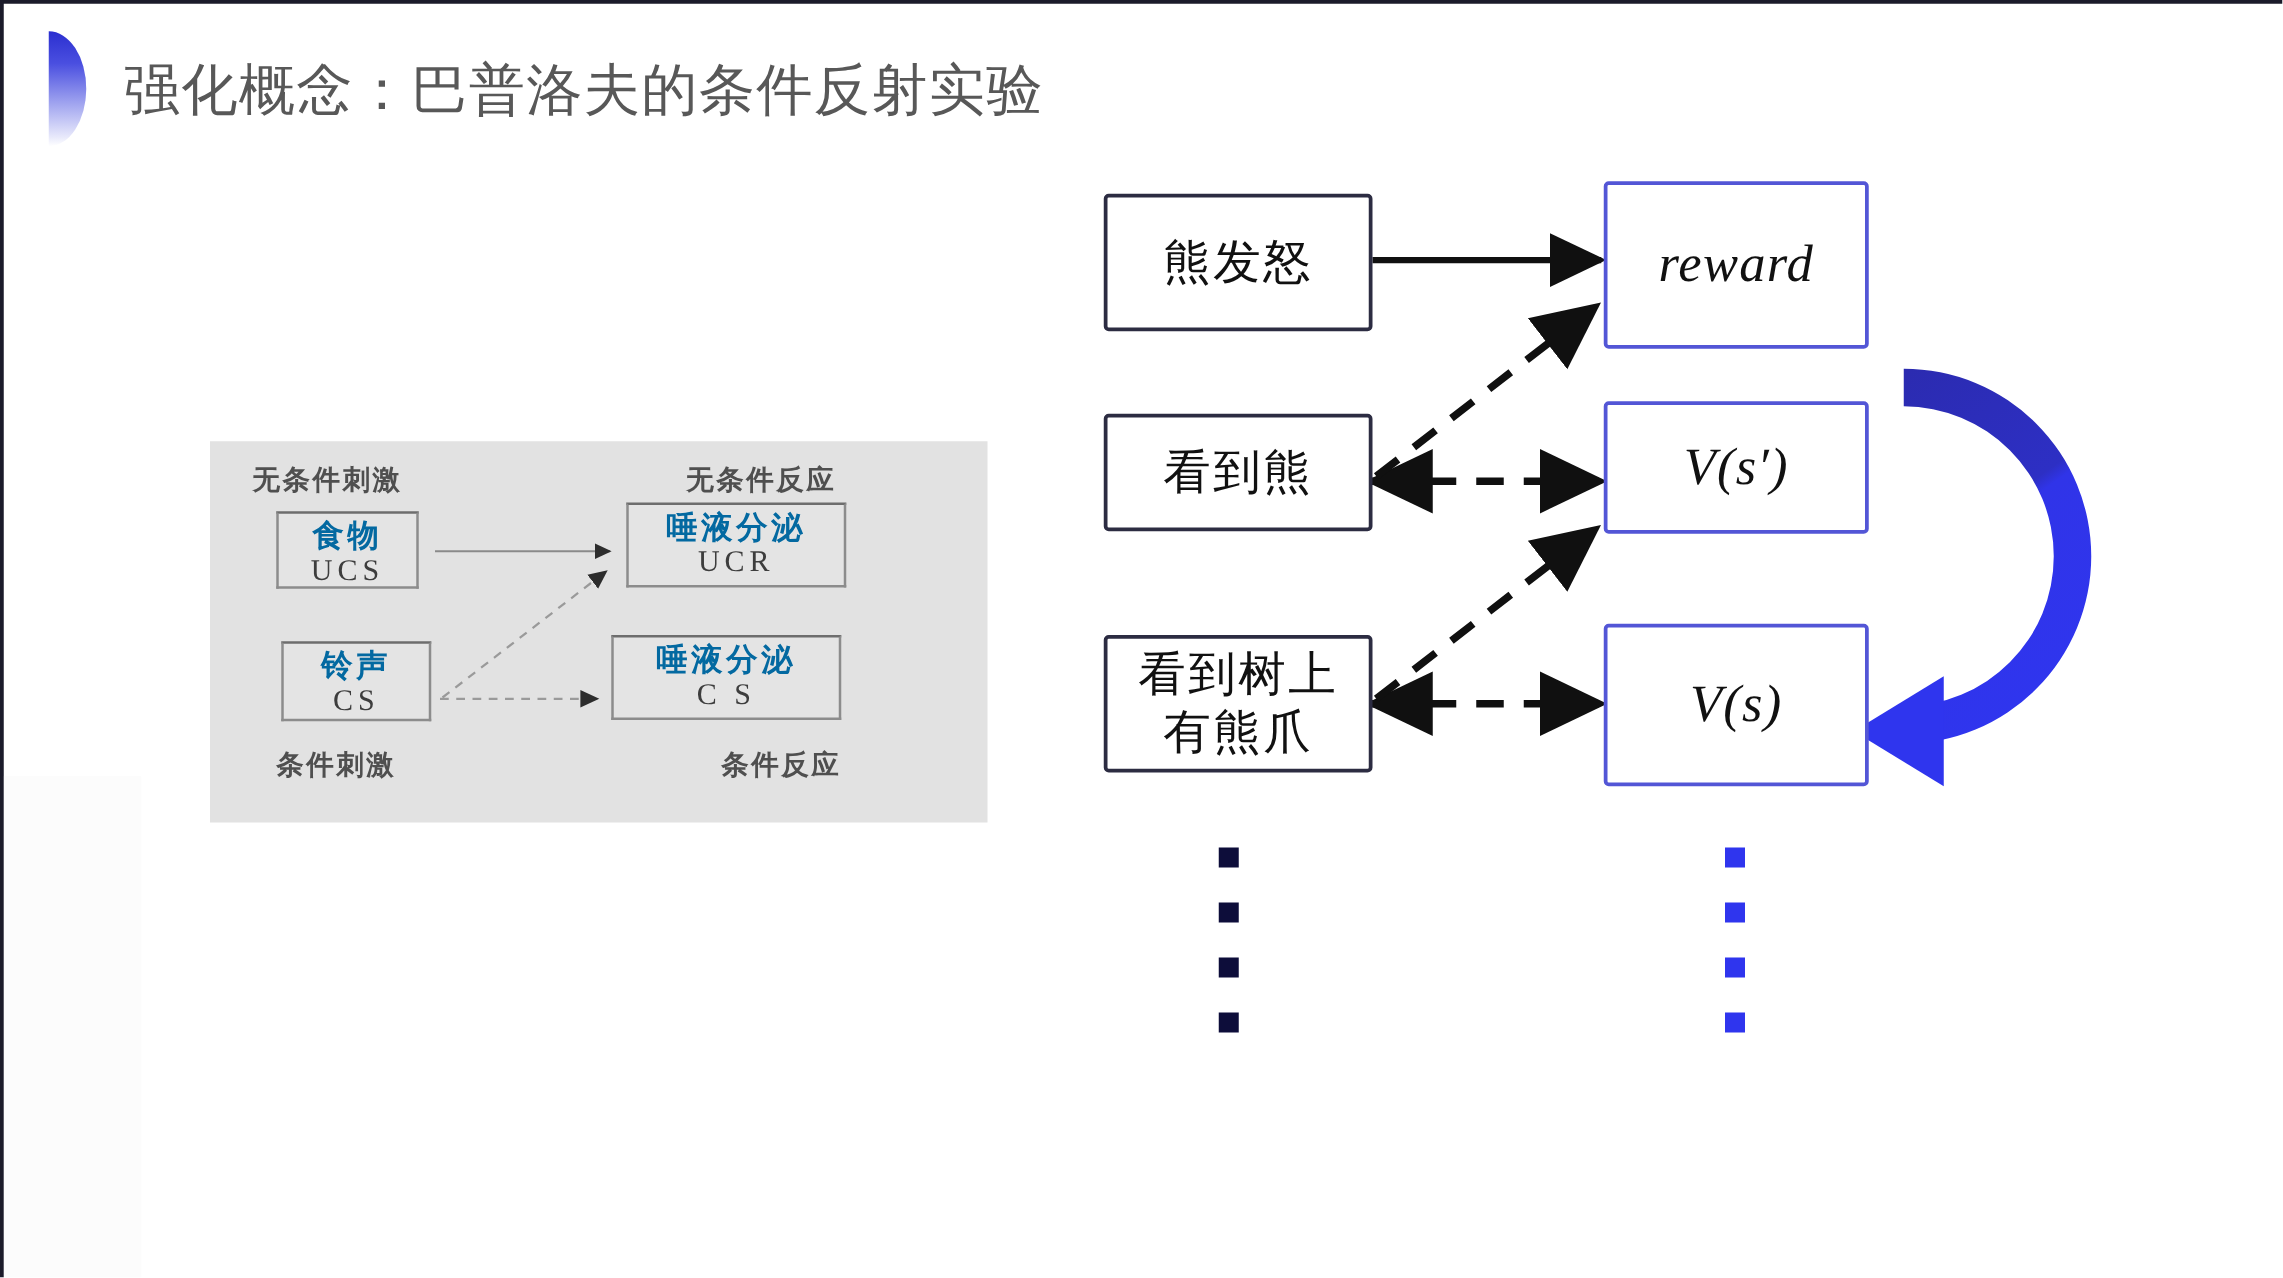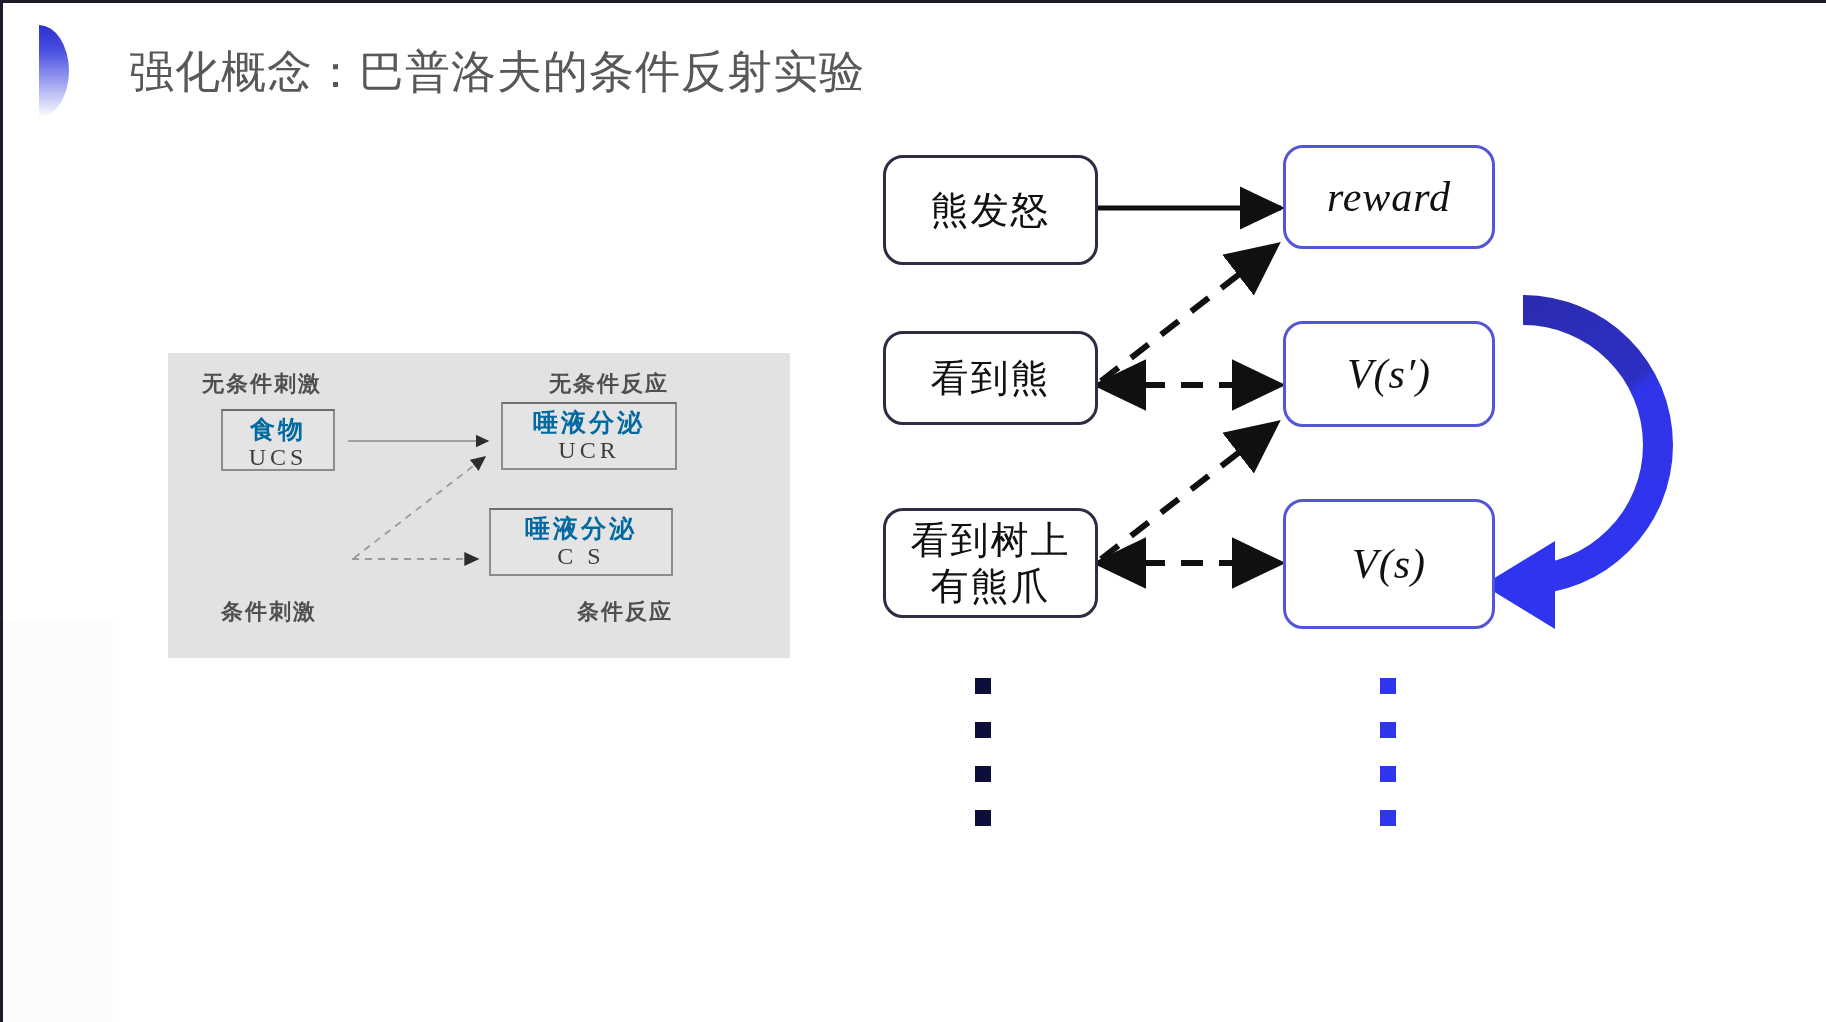--- a/index.html
+++ b/index.html
@@ -25,21 +25,20 @@
   }
 
   
   #title-bar {
     position: absolute;
     left: 36px;
     top: 22px;
     display: flex;
     align-items: center;
     height: 92px;
-    gap: 30px;
   }
   #title-bullet {
     width: 30px;
     height: 92px;
     border-top-right-radius: 30px 46px;
     border-bottom-right-radius: 30px 46px;
     background: linear-gradient(180deg, #2b2fd0 0%, #4a4fe0 28%, #9ea2ef 62%, #e8e9fb 92%, #ffffff 100%);
     flex: 0 0 auto;
   }
   #title-text {
@@ -124,21 +123,21 @@
     left: 0;
     top: 0;
     width: 860px;
     height: 790px;
     overflow: visible;
   }
   .node {
     position: absolute;
     box-sizing: border-box;
     background: #ffffff;
-    border-radius: 20px;
+    border-radius: 4px;
     display: flex;
     align-items: center;
     justify-content: center;
     text-align: center;
   }
   .node.dark { border: 3px solid #2c2c42; }
   .node.blue { border: 3px solid #5356d6; }
   .node .zh-label {
     font-size: 38px;
     color: #111111;
@@ -199,20 +198,24 @@
     <div class="pv-box" style="left:53px; top:56px; width:114px; height:62px;">
       <span class="zh">食物</span>
       <span class="en">UCS</span>
     </div>
 
     <div class="pv-box" style="left:333px; top:49px; width:176px; height:68px;">
       <span class="zh">唾液分泌</span>
       <span class="en">UCR</span>
     </div>
 
+    <div class="pv-box" style="left:57px; top:160px; width:120px; height:64px;">
+      <span class="zh">铃声</span>
+      <span class="en">CS</span>
+    </div>
 
     <div class="pv-box" style="left:321px; top:155px; width:184px; height:68px;">
       <span class="zh">唾液分泌</span>
       <span class="en">C S</span>
     </div>
 
     <div class="pv-foot" style="left:53px; top:244px;">条件刺激</div>
     <div class="pv-foot" style="left:409px; top:244px;">条件反应</div>
 
     <svg viewBox="0 0 622 305">
@@ -279,21 +282,21 @@
       <div class="zh-label">看到熊</div>
     </div>
 
     <div class="node dark" style="left:0px; top:375px; width:215px; height:110px;">
       <div class="zh-label">
         <span>看到树上</span><br>
         <span>有熊爪</span>
       </div>
     </div>
 
-    <div class="node blue" style="left:400px; top:12px; width:212px; height:104px;">
+    <div class="node blue" style="left:400px; top:12px; width:212px; height:134px;">
       <div class="math-label">reward</div>
     </div>
 
     <div class="node blue" style="left:400px; top:188px; width:212px; height:106px;">
       <div class="math-label">V(s′)</div>
     </div>
 
     <div class="node blue" style="left:400px; top:366px; width:212px; height:130px;">
       <div class="math-label">V(s)</div>
     </div>

